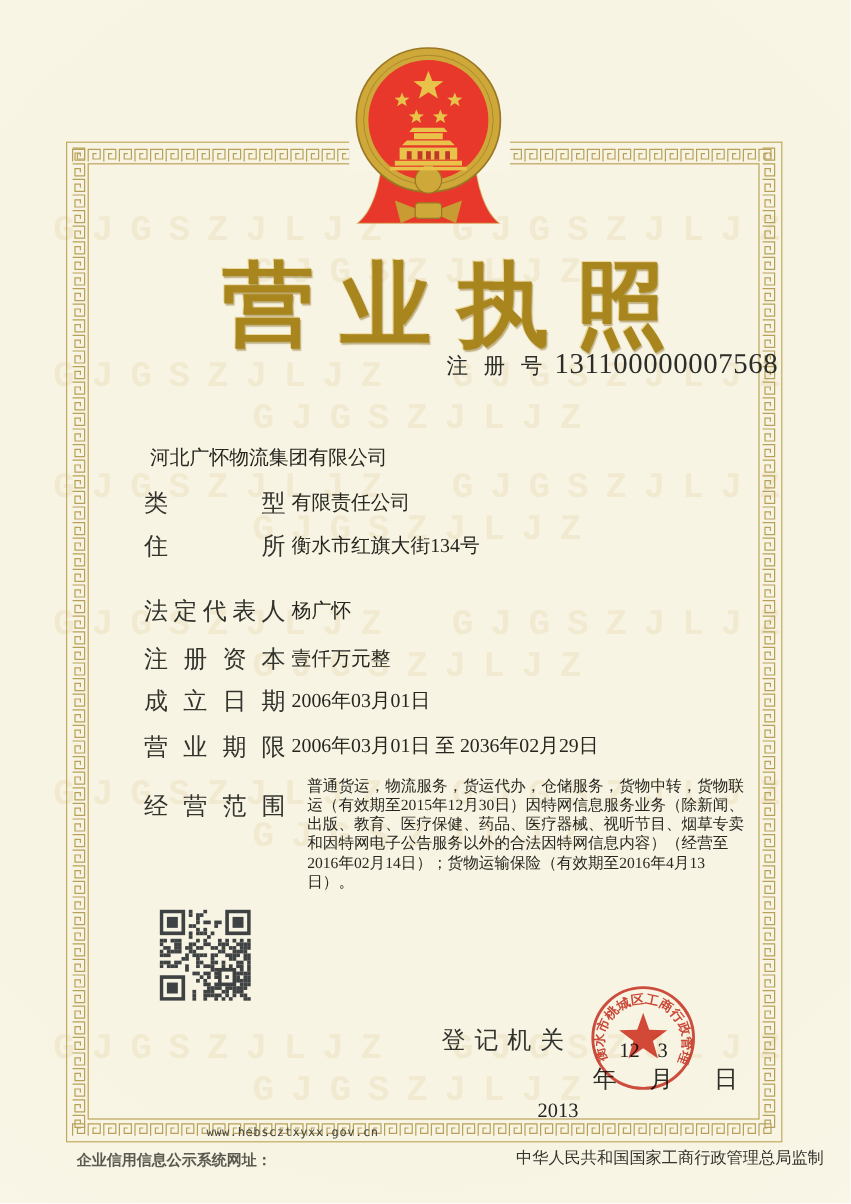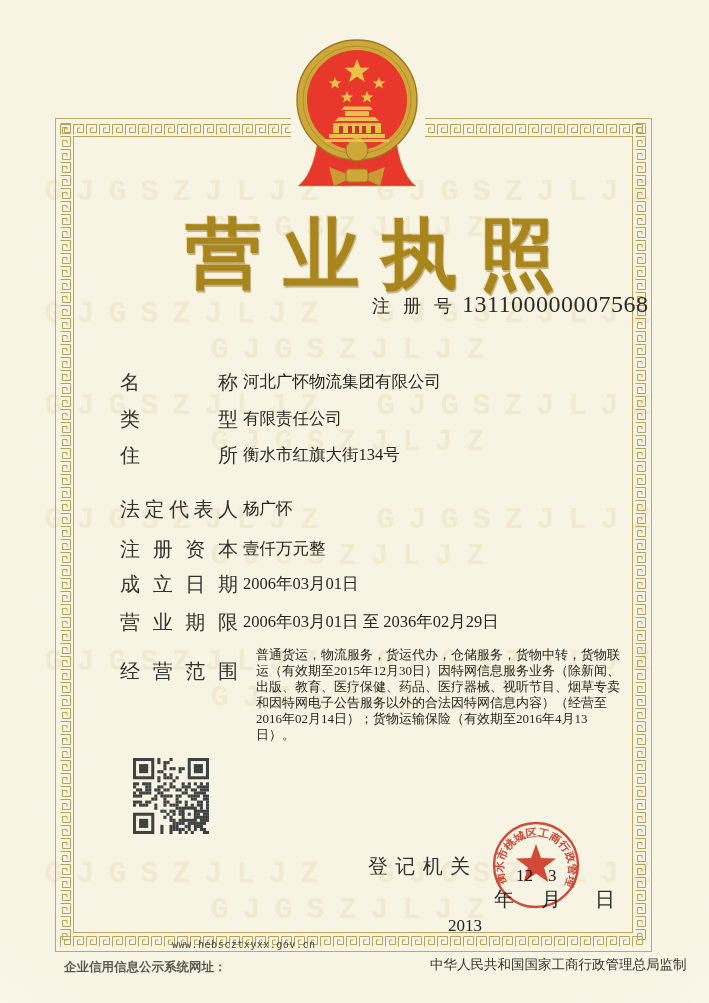--- a/index.html
+++ b/index.html
@@ -127,21 +127,20 @@
   </svg>
 
   <div class="title">营业执照</div>
 
   <div class="reg-row">
     <span class="reg-label">注册号</span>
     <span class="reg-number">131100000007568</span>
   </div>
 
   <div class="frow" style="top:369px">
-    <div class="flabel">名称</div>
     <div class="fvalue">河北广怀物流集团有限公司</div>
   </div>
   <div class="frow" style="top:406px">
     <div class="flabel">类型</div>
     <div class="fvalue">有限责任公司</div>
   </div>
   <div class="frow" style="top:442px">
     <div class="flabel">住所</div>
     <div class="fvalue">衡水市红旗大街134号</div>
   </div>

